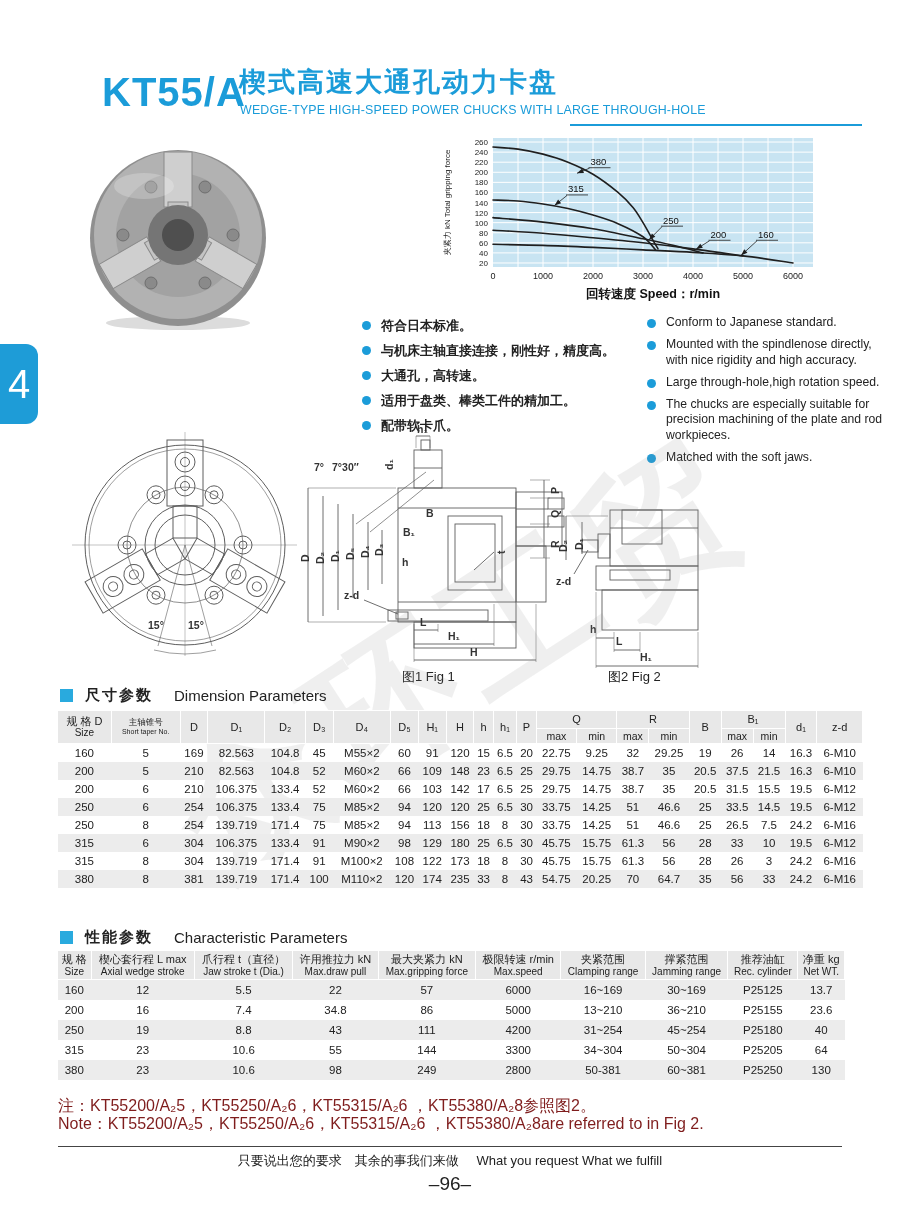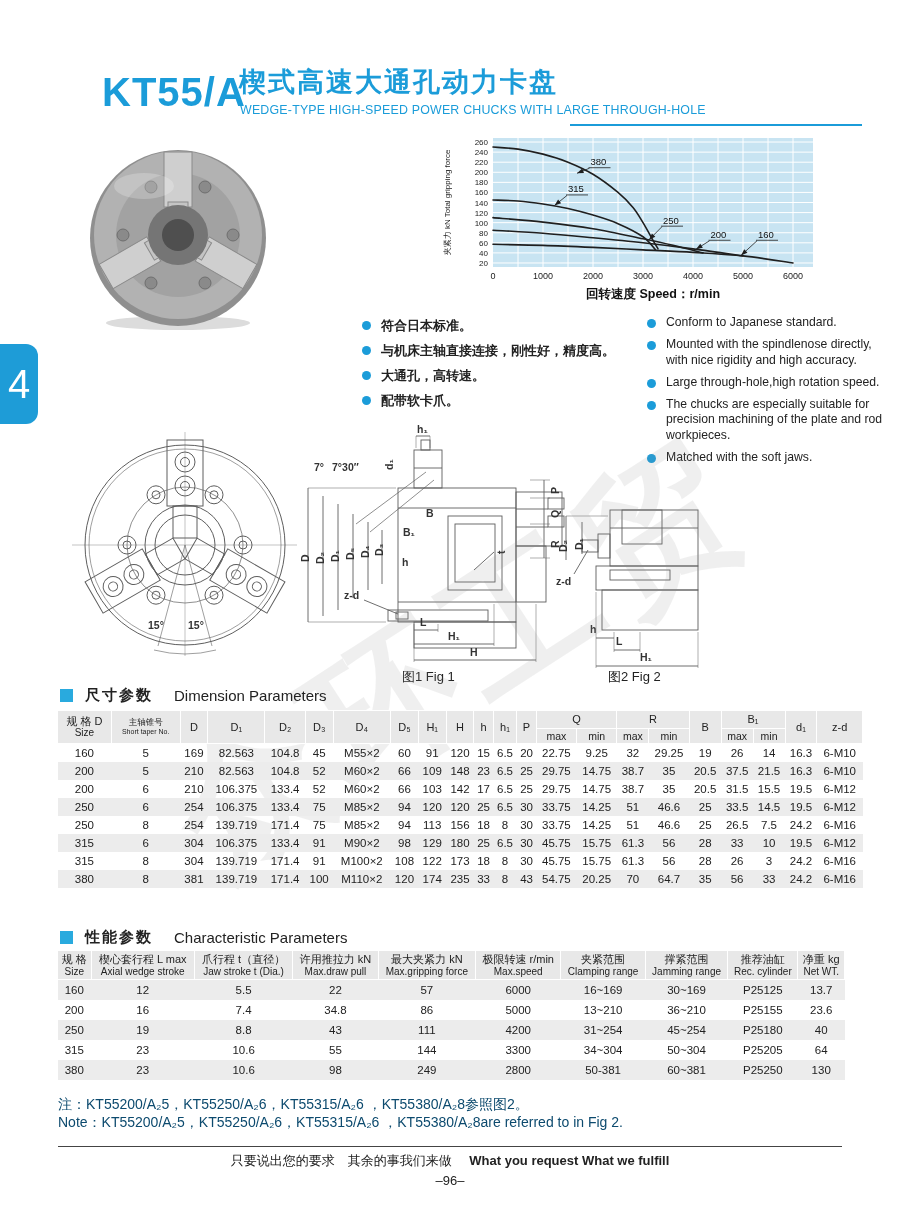--- a/index.html
+++ b/index.html
@@ -40,26 +40,26 @@
   .tbl th .hen{font-size:10px}
   .tbl th.sm .hzh{font-size:8.5px}
   .tbl th.sm .hen{font-size:7px}
   .tbl th.mm{font-size:10.5px;padding:1px}
   .tbl td{text-align:center;font-size:11.5px;padding:3px 1px;white-space:nowrap}
   .tbl.dim{left:57px;top:710px;width:806px}
   .tbl.dim tbody tr:nth-child(even){background:#ececec}
   .tbl.char{left:57px;top:950px;width:788px}
   .tbl.char tbody tr:nth-child(odd){background:#ececec}
   .tbl.char td{padding:4px 1px}
-  .note{left:58px;font-size:14px;color:#0c4a6e}
+  .note{left:58px;font-size:16px;color:#7f1d1d}
   .foot-rule{left:58px;top:1146px;width:784px;border-top:1.5px solid #444}
   .slogan{left:0;top:1152px;width:900px;text-align:center;font-size:13px}
   .slogan .zh{font-weight:normal}
-  .slogan .en{font-weight:bold;margin-left:14px}
-  .pageno{left:0;top:1173px;width:900px;text-align:center;font-size:13px}
+  .slogan .en{font-weight:normal;margin-left:14px}
+  .pageno{left:0;top:1173px;width:900px;text-align:center;font-size:19px}
   svg{display:block}
 </style>
 </head>
 <body>
 
 <div>
 
   <div class="side-tab abs">
     <span>4</span>
   </div>
@@ -189,20 +189,24 @@
       <div class="feat-item">
         <span class="dot"></span>
         <span>与机床主轴直接连接，刚性好，精度高。</span>
       </div>
       <div class="feat-item">
         <span class="dot"></span>
         <span>大通孔，高转速。</span>
       </div>
       <div class="feat-item">
         <span class="dot"></span>
+        <span>适用于盘类、棒类工件的精加工。</span>
+      </div>
+      <div class="feat-item">
+        <span class="dot"></span>
         <span>配带软卡爪。</span>
       </div>
     </div>
   <div class="feats feats-en abs">
       <div class="feat-item">
         <span class="dot"></span>
         <span>Conform to Japanese standard.</span>
       </div>
       <div class="feat-item">
         <span class="dot"></span>

